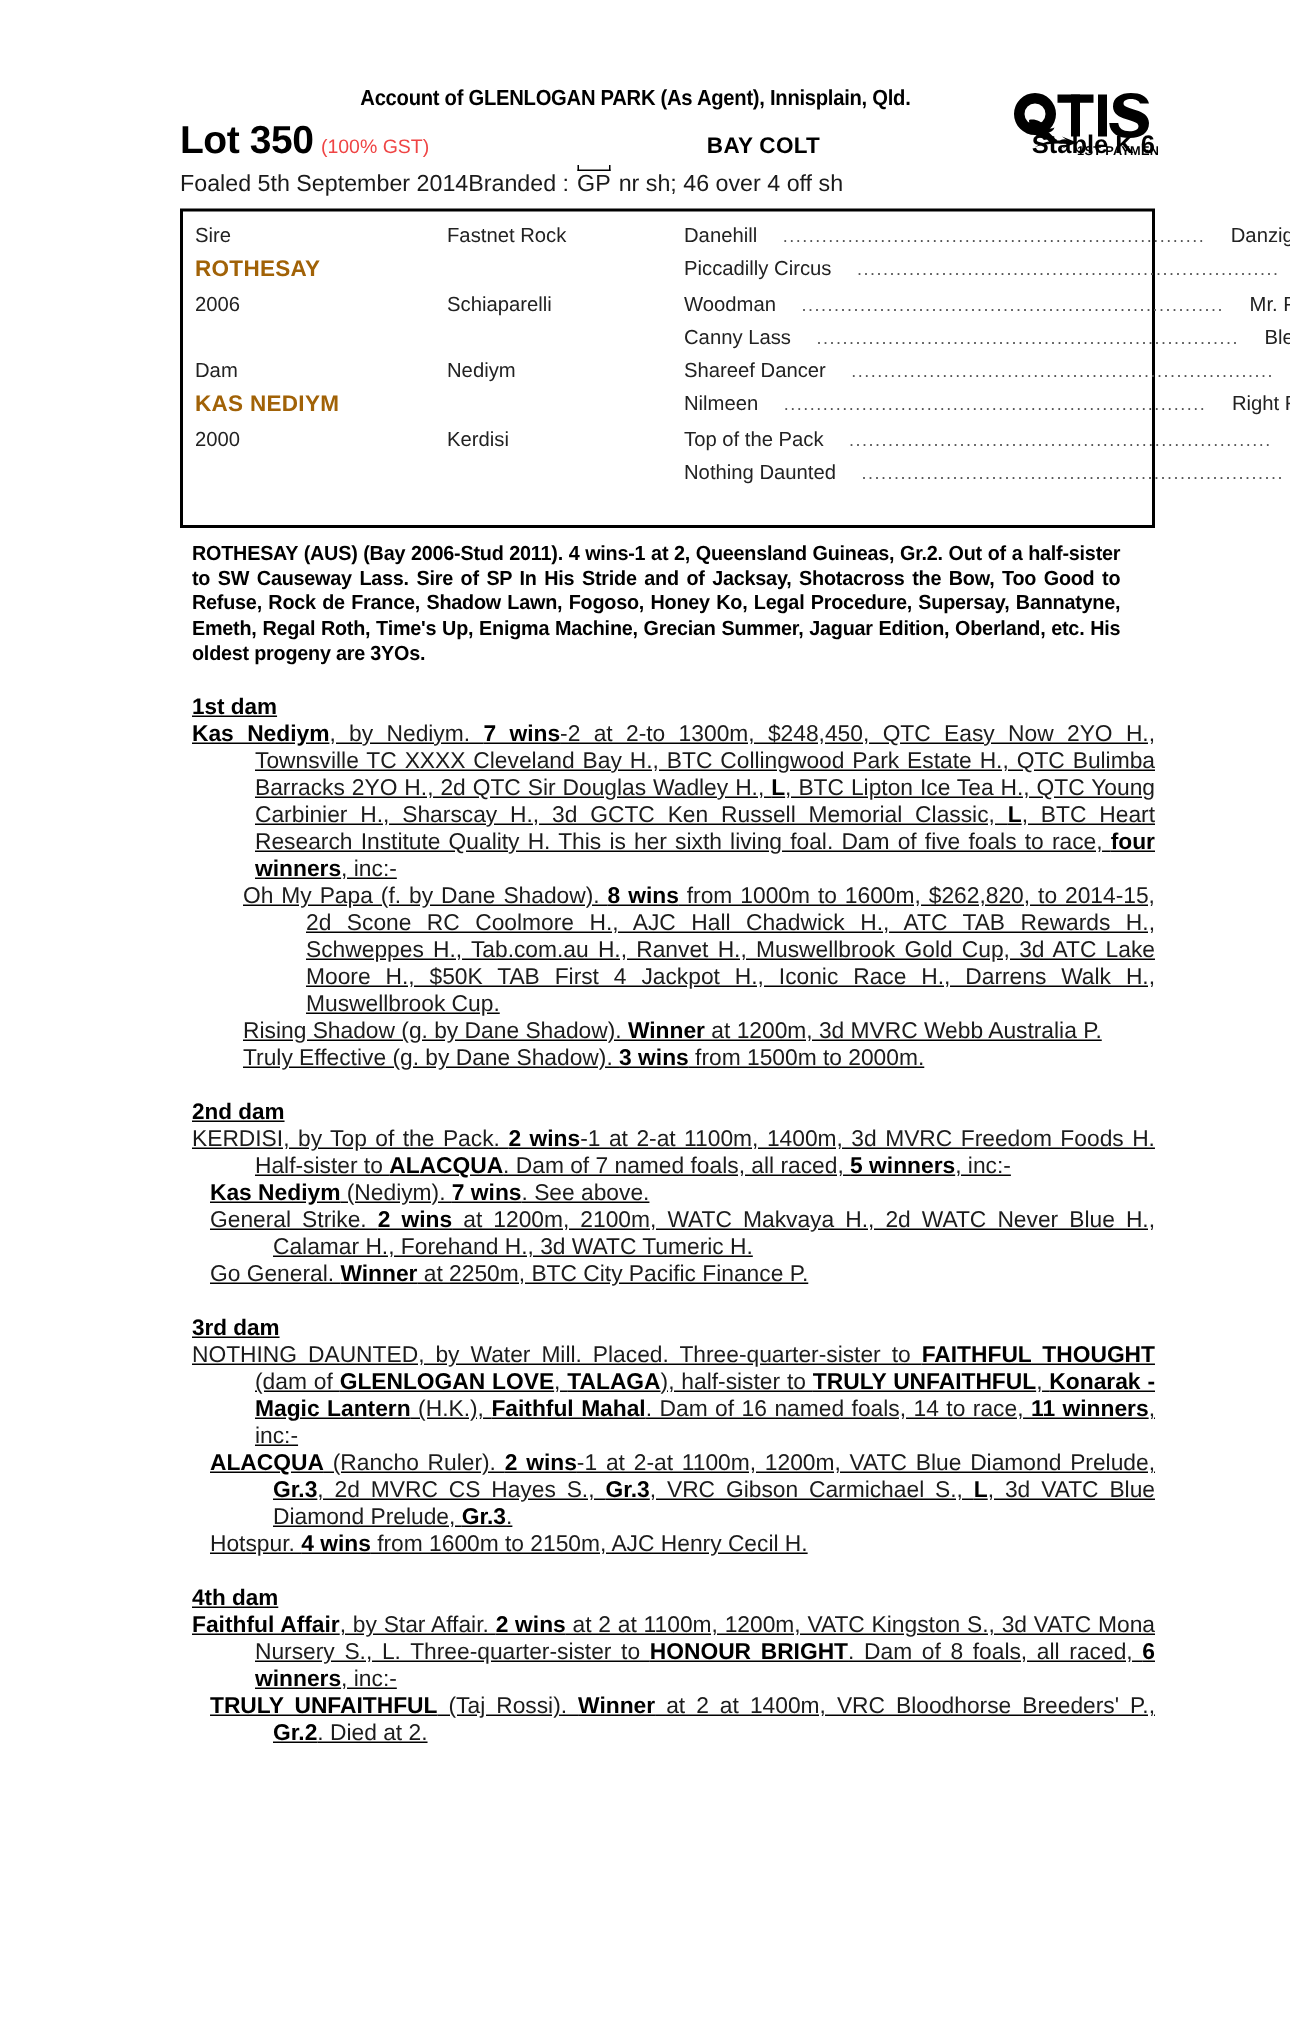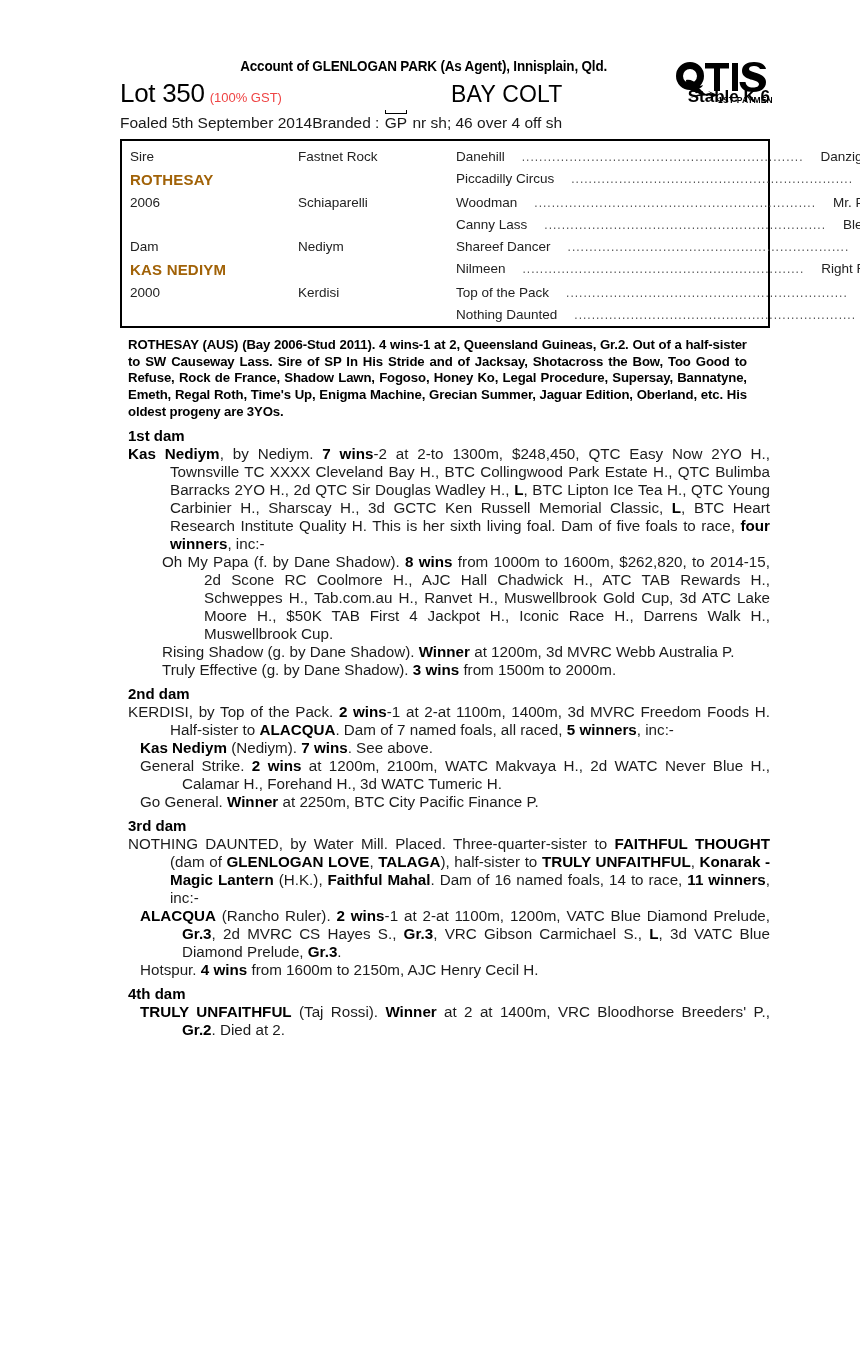--- a/index.html
+++ b/index.html
@@ -50,32 +50,32 @@
   }
 
   .title-row {
     display: flex;
     align-items: baseline;
     justify-content: space-between;
     margin-top: 2px;
   }
   .lot-group { display: flex; align-items: baseline; white-space: nowrap; }
   .lot-number {
-    font-weight: normal;
+    font-weight: bold;
     font-size: 26px;
     letter-spacing: -0.3px;
   }
   .gst {
     font-size: 13px;
     margin-left: 5px;
     color: #ef4444;
   }
   .colour-sex {
-    font-weight: normal;
-    font-size: 23px;
+    font-weight: bold;
+    font-size: 15px;
     letter-spacing: 0.2px;
     margin-left: 44px;
     flex: 0 0 auto;
   }
   .stable {
     font-weight: bold;
     font-size: 17px;
     white-space: nowrap;
   }
 
@@ -115,21 +115,21 @@
     right: 1px;
     top: -4px;
     width: 2px;
     height: 4px;
     border-right: 1.3px solid #000;
   }
 
   
   .ped-table {
     border: 2.2px solid #000;
-    padding: 5px 8px 0 8px;
+    padding: 5px 8px 24px 8px;
     font-size: 13.5px;
     line-height: 1.62;
     color: #222;
   }
   .ped-row { display: flex; }
   .ped-c1 { width: 168px; flex: 0 0 168px; }
   .ped-c2 { width: 158px; flex: 0 0 158px; }
   .ped-c3 { flex: 1 1 auto; }
   .ped-name {
     font-weight: bold;
@@ -161,21 +161,21 @@
     font-size: 13.6px;
     line-height: 1.24;
     text-align: justify;
     margin: 9px 4px 0 8px;
     letter-spacing: -0.15px;
     transform: scaleX(0.97);
     transform-origin: left top;
   }
 
   
-  .dam-section { margin-top: 6px; }
+  .dam-section { margin-top: 18px; text-decoration: underline; }
   .dam-heading {
     font-weight: bold;
     font-size: 15px;
     margin-left: 8px;
     margin-bottom: 1px;
   }
   .entry {
     font-size: 15.2px;
     line-height: 1.185;
     text-align: justify;
@@ -341,17 +341,18 @@
         <div class="entry lvl2"><span class="first"></span>Go General. <b>Winner</b> at 2250m, BTC City Pacific Finance P.</div>
       </div>
       <div class="dam-section">
         <div class="dam-heading">3rd dam</div>
         <div class="entry indent0"><span class="first"></span>NOTHING DAUNTED, by Water Mill. Placed. Three-quarter-sister to <b>FAITHFUL THOUGHT</b> (dam of <b>GLENLOGAN LOVE</b>, <b>TALAGA</b>), half-sister to <b>TRULY UNFAITHFUL</b>, <b>Konarak - Magic Lantern</b> (H.K.), <b>Faithful Mahal</b>. Dam of 16 named foals, 14 to race, <b>11 winners</b>, inc:-</div>
         <div class="entry lvl2"><span class="first"></span><b>ALACQUA</b> (Rancho Ruler). <b>2 wins</b>-1 at 2-at 1100m, 1200m, VATC Blue Diamond Prelude, <b>Gr.3</b>, 2d MVRC CS Hayes S., <b>Gr.3</b>, VRC Gibson Carmichael S., <b>L</b>, 3d VATC Blue Diamond Prelude, <b>Gr.3</b>.</div>
         <div class="entry lvl2"><span class="first"></span>Hotspur. <b>4 wins</b> from 1600m to 2150m, AJC Henry Cecil H.</div>
       </div>
       <div class="dam-section">
         <div class="dam-heading">4th dam</div>
+        <div class="entry indent0"><span class="first"></span><b>Faithful Affair</b>, by Star Affair. <b>2 wins</b> at 2 at 1100m, 1200m, VATC Kingston S., 3d VATC Mona Nursery S., L. Three-quarter-sister to <b>HONOUR BRIGHT</b>. Dam of 8 foals, all raced, <b>6 winners</b>, inc:-</div>
         <div class="entry lvl2"><span class="first"></span><b>TRULY UNFAITHFUL</b> (Taj Rossi). <b>Winner</b> at 2 at 1400m, VRC Bloodhorse Breeders' P., <b>Gr.2</b>. Died at 2.</div>
       </div>
     </div>
 
 </div>
 
 </body></html>

